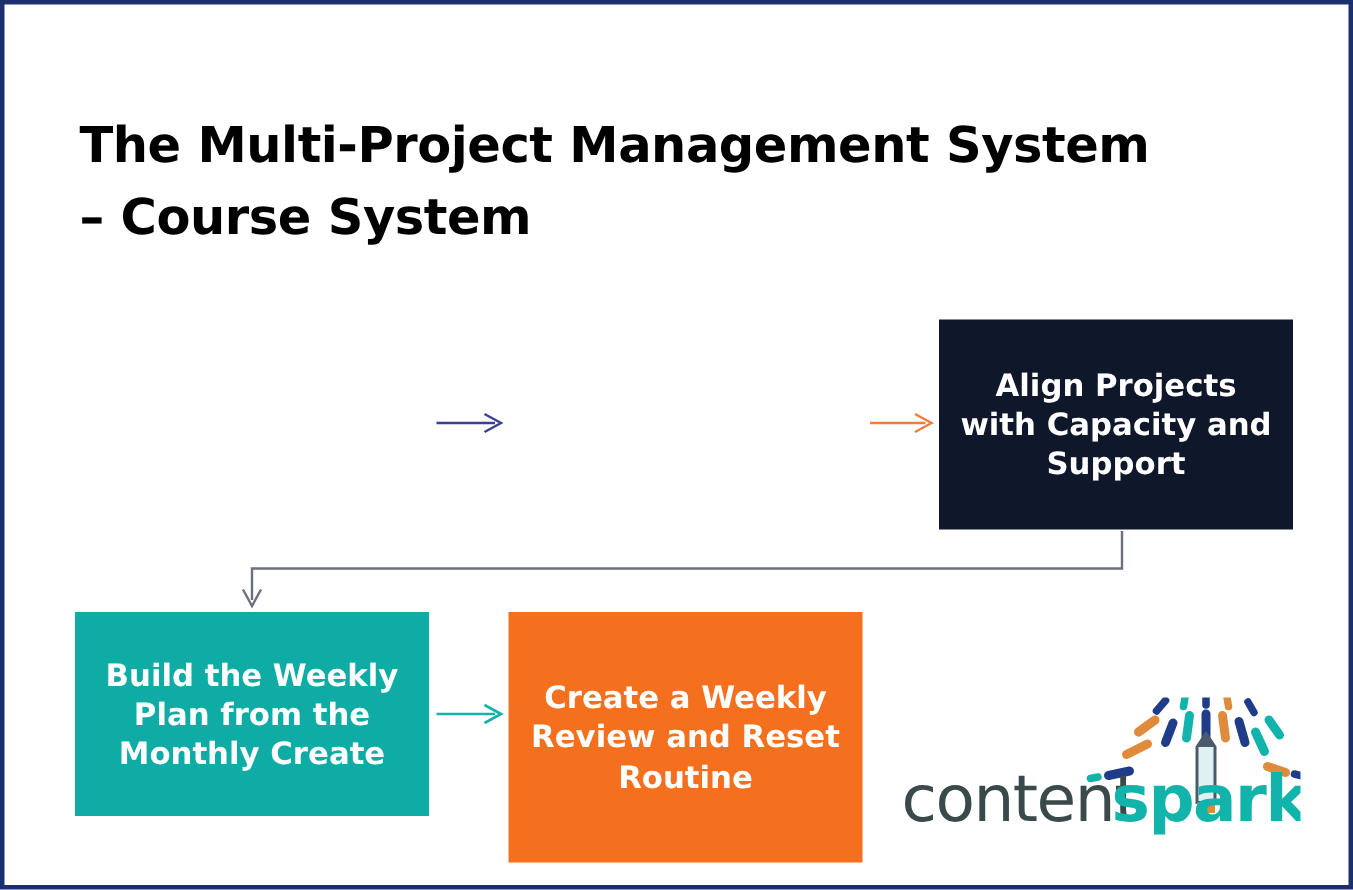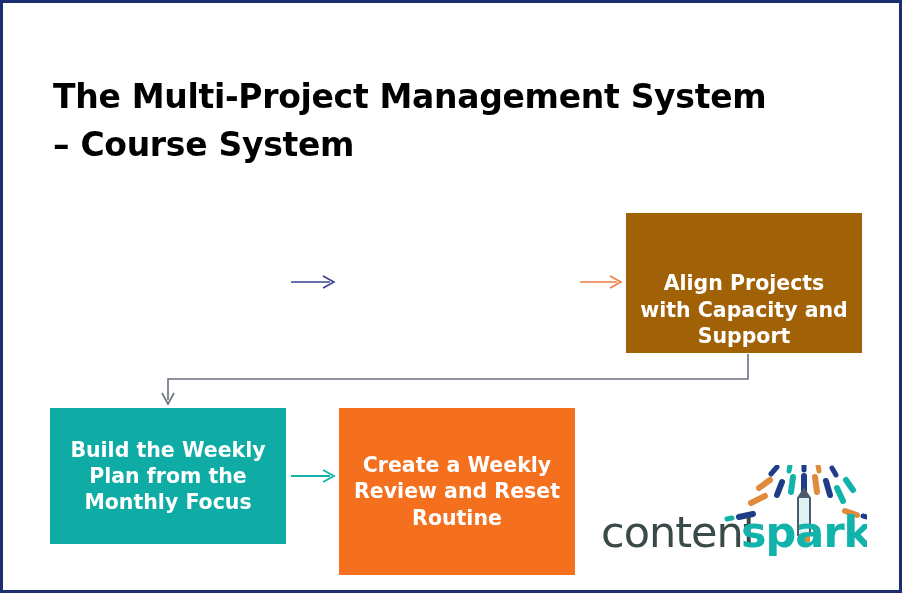--- a/index.html
+++ b/index.html
@@ -52,21 +52,21 @@
     font-size: 20.5px;
     line-height: 1.28;
     font-family: "DejaVu Sans", sans-serif;
     padding: 4px 10px;
     box-sizing: border-box;
   }
   .pbox span { display: block; width: 100%; }
 
   #box1 { left: 47px;  top: 210px; width: 236px; height: 140px; background: #2b3190; }
   #box2 { left: 336px; top: 210px; width: 236px; height: 140px; background: #f4701f; }
-  #box3 { left: 623px; top: 210px; width: 236px; height: 140px; background: #a16207; align-items: flex-end; }
+  #box3 { left: 623px; top: 210px; width: 236px; height: 140px; background: #0f172a; }
   #box4 { left: 47px;  top: 405px; width: 236px; height: 136px; background: #0eaca5; }
   #box5 { left: 336px; top: 405px; width: 236px; height: 167px; background: #f4701f; }
 
   
   #connectors {
     position: absolute;
     left: 0; top: 0;
     width: 902px; height: 593px;
     pointer-events: none;
   }
@@ -114,21 +114,21 @@
     </g>
   </svg>
 
 
 
   <div class="pbox" id="box3">
     <span>Align Projects with Capacity and Support</span>
   </div>
 
   <div class="pbox" id="box4">
-    <span>Build the Weekly Plan from the Monthly Focus</span>
+    <span>Build the Weekly Plan from the Monthly Create</span>
   </div>
 
   <div class="pbox" id="box5">
     <span>Create a Weekly Review and Reset Routine</span>
   </div>
 
   <div id="logo">
     <svg width="268" height="98" viewBox="0 0 268 98" xmlns="http://www.w3.org/2000/svg">
 
       <g stroke-linecap="round">

